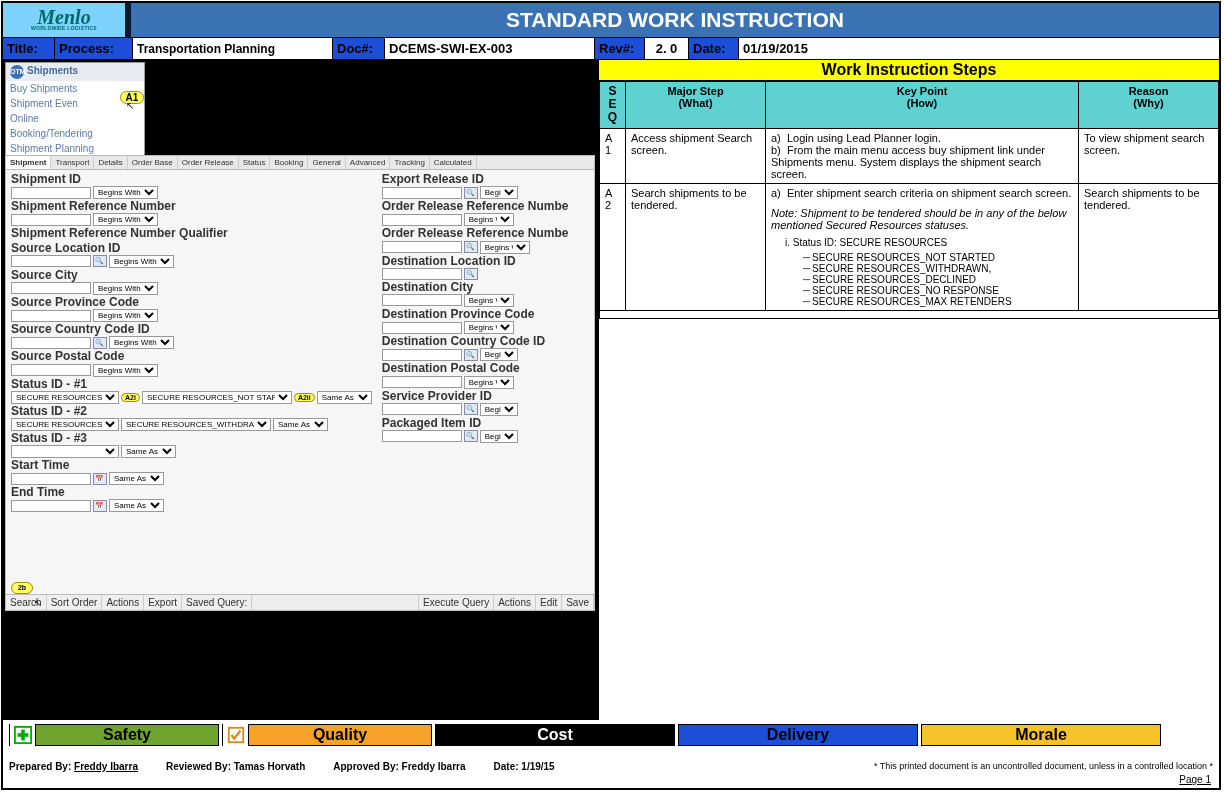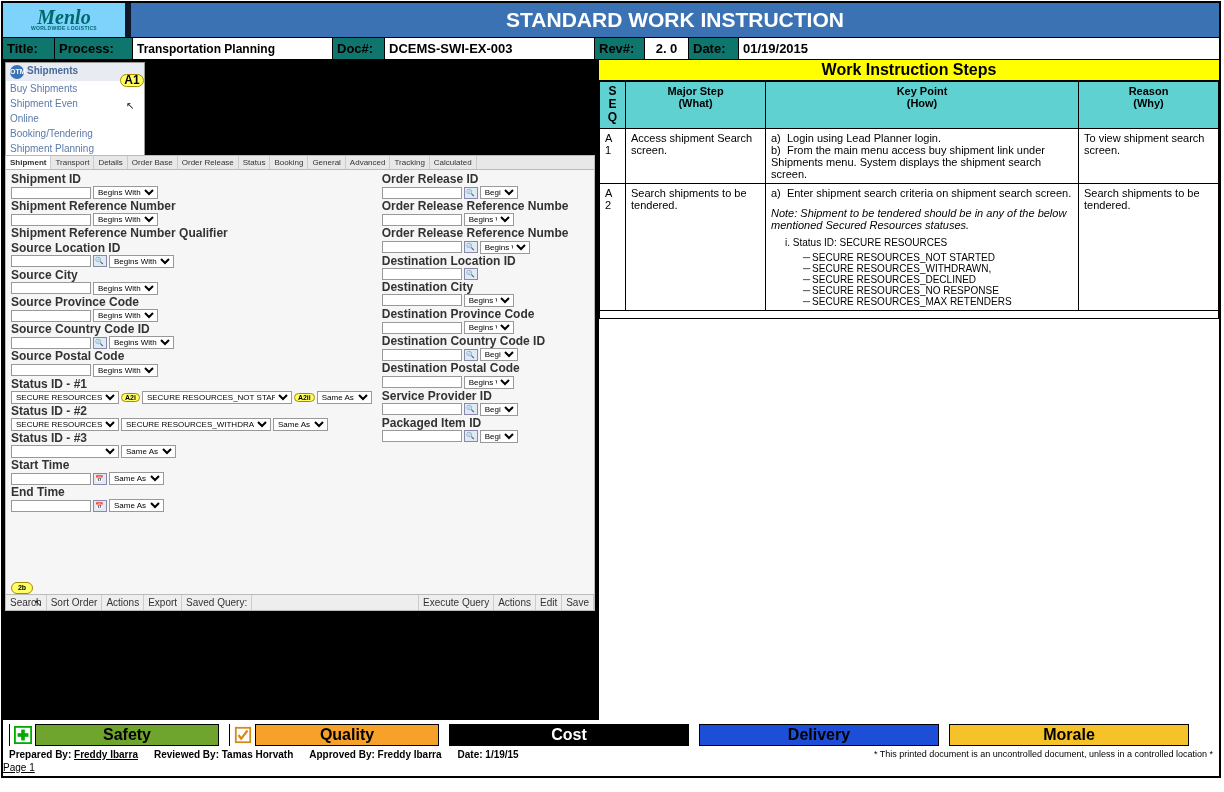--- a/index.html
+++ b/index.html
@@ -9,34 +9,34 @@
   
   .banner { display: flex; border-bottom: 1px solid #000; }
   .logo-cell { width: 128px; height: 34px; border-right: 6px solid #0f172a; display: flex; flex-direction: column; align-items: center; justify-content: center; background: #7dd3fc; }
   .logo-text { font-family: 'Brush Script MT', cursive; font-size: 20px; font-weight: bold; font-style: italic; color: #006a6a; line-height: 0.8; }
   .logo-sub { font-size: 5px; font-weight: bold; color: #006a6a; letter-spacing: 0.3px; }
   .banner-title { flex: 1; background: #3b72b3; color: #fff; font-weight: bold; font-size: 21px; text-align: center; line-height: 34px; }
   
   
   .info-row { display: flex; border-bottom: 1px solid #000; font-size: 13px; font-weight: bold; height: 22px; }
   .info-row > div { border-right: 1px solid #000; padding: 2px 4px; display: flex; align-items: center; }
-  .info-label { background: #0f766e; }
+  .info-label { background: #1d4ed8; }
   .info-val { font-weight: bold; }
   
   
   .main { display: flex; height: 660px; }
   .left-col { width: 596px; background: #000; border-right: 1px solid #000; position: relative; }
   .right-col { flex: 1; border-left: 0; }
   
   
   .shipments-menu { position: absolute; top: 2px; left: 2px; width: 140px; background: #fff; border: 1px solid #999; font-size: 10px; }
   .shipments-menu .hdr { background: #e8ecf2; padding: 2px 4px; font-weight: bold; color: #4a6a9a; }
   .shipments-menu .hdr .iconcircle { display:inline-block; width:14px;height:14px;background:#3b72b3;border-radius:50%;color:#fff;font-size:7px;text-align:center;line-height:14px;margin-right:3px;font-weight:bold; }
   .shipments-menu a { display: block; color: #5a7aaa; padding: 1px 4px; text-decoration: none; line-height: 1.3; }
-  .callout-a1 { position: absolute; top: 14px; left: 117px; width: 24px; height: 13px; background: #ffff66; border: 1px solid #a80; border-radius: 7px; font-size: 12px; text-align: center; line-height: 11px; font-weight: bold; }
+  .callout-a1 { position: absolute; top: 31px; left: 117px; width: 24px; height: 13px; background: #ffff66; border: 1px solid #a80; border-radius: 7px; font-size: 10px; text-align: center; line-height: 11px; font-weight: bold; }
   .cursor1 { position:absolute; top:40px; left:123px; font-size:10px; color:#000; }
   
   .search-form { position: absolute; top: 95px; left: 2px; width: 590px; background: #f6f6f6; border: 1px solid #bbb; font-size: 9px; }
   .tabrow { background: #e8e8e8; border-bottom: 1px solid #bbb; display: flex; font-size: 8px; }
   .tabrow span { padding: 2px 4px; border-right: 1px solid #ccc; color: #333; }
   .tabrow span.active { background: #fff; font-weight: bold; }
   .form-body { display: flex; }
   .form-col { flex: 1; padding: 3px 5px; }
   .field { margin-bottom: 1px; }
   .field label { display: block; color: #333; font-size: 12px; font-weight: bold; line-height: 1.1; }
@@ -62,35 +62,35 @@
   .wi-table th.key { }
   .wi-table th.rsn { width: 140px; }
   .wi-table td.seq { text-align: left; width:26px; }
   .wi-table td .note { font-style: italic; margin-top: 8px; }
   .wi-table td ul.dash { list-style: none; padding-left: 18px; margin-top: 4px; }
   .wi-table td ul.dash li { font-size: 10px; }
   .wi-table td ul.dash li:before { content: "─"; margin-right: 2px; }
   .wi-table td .statlist { margin-left: 14px; margin-top: 6px; font-size: 10px; }
   
   
-  .badges { display: flex; gap: 10px; padding: 4px 6px 2px 6px; align-items: center; }
+  .badges { display: flex; gap: 3px; padding: 4px 6px 2px 6px; align-items: center; }
   .badge { display: flex; align-items: center; border: 1px solid #000; height: 22px; font-weight: bold; font-size: 16px; }
   .badge .icon { width: 26px; height: 22px; display: flex; align-items: center; justify-content: center; background: #fff; border-right: 1px solid #000; }
   .badge .label { flex: 1; text-align: center; padding: 0 8px; }
   .b-safety { background: #6fa52d; width: 210px; }
   .b-quality { background: #f6a22a; width: 210px; }
   .b-cost { background: #000; color: #fff; width: 240px; justify-content: center; }
   .b-delivery { background: #1d4ed8; width: 240px; justify-content: center; }
   .b-morale { background: #f6c22a; width: 240px; justify-content: center; }
   
-  .sig-row { display: flex; font-size: 10px; font-weight: bold; padding: 1px 6px 2px 6px; gap: 16px; }
+  .sig-row { display: flex; font-size: 10px; font-weight: bold; padding: 1px 6px 2px 6px; gap: 28px; margin-top: 12px; }
   .sig-row .sig { white-space: nowrap; }
   .sig-row .sig u { text-decoration: underline; }
   .sig-row .disclaimer { margin-left: auto; font-size: 9px; font-weight: normal; }
-  .pagen { text-align: left; font-size: 10px; padding: 0 8px 3px 0; text-decoration: underline; }
+  .pagen { text-align: right; font-size: 10px; padding: 0 8px 3px 0; text-decoration: underline; }
 
   
   .plus-icon { width:18px; height:18px; }
   .check-icon { width:18px; height:18px; }
 </style>
 </head>
 <body>
 
 <div class="page">
 
@@ -238,21 +238,21 @@
                   <input class="tb" style="">
                   <span class="btn-ico">📅</span>
                   <select><option>Same As</option></select>
                 </div>
               </div>
             <div style="height:78px"></div>
           </div>
 
           <div class="form-col" style="flex:0.75">
             <div class="field">
-                <label>Order Release ID</label>
+                <label>Export Release ID</label>
                 <div class="ctrl">
                   <input class="tb" style="">
                   <span class="btn-ico">🔍</span>
                   <select style="width:38px"><option>Begin</option></select>
                 </div>
               </div>
             <div class="field">
                 <label>Order Release Reference Numbe</label>
                 <div class="ctrl">
                   <input class="tb" style="">

